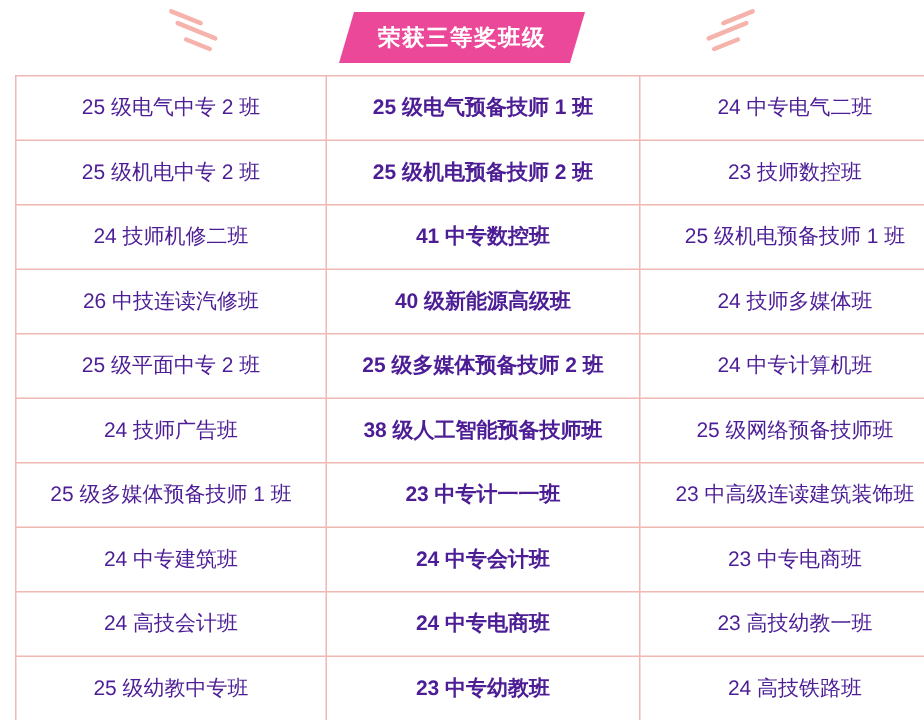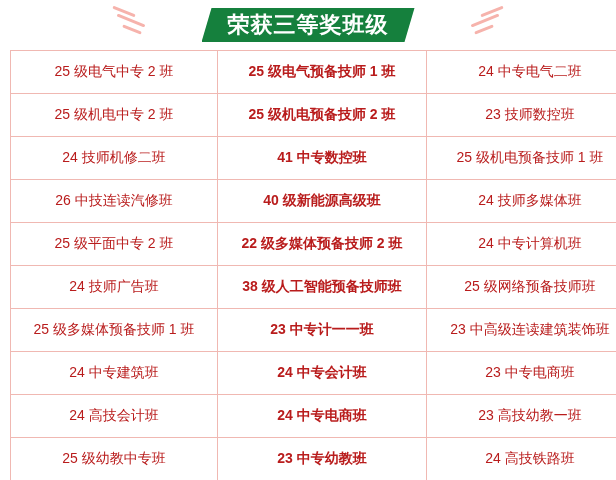--- a/index.html
+++ b/index.html
@@ -29,23 +29,23 @@
     align-items: center;
     justify-content: center;
   }
   .banner {
     position: relative;
     display: inline-flex;
     align-items: center;
     justify-content: center;
     height: 34px;
     padding: 0 26px;
-    background: #15803d;
+    background: #ec4899;
     color: #ffffff;
-    font-size: 22px;
+    font-size: 15px;
     font-weight: bold;
     letter-spacing: 1px;
     clip-path: polygon(10px 0, 100% 0, calc(100% - 10px) 100%, 0 100%);
   }
   .banner-deco {
     position: absolute;
     top: 6px;
     width: 46px;
     height: 30px;
   }
@@ -75,21 +75,21 @@
     width: 596px;
     border-collapse: collapse;
     table-layout: fixed;
   }
   table.class-table td {
     border: 1px solid #f0b8b2;
     height: 38px;
     text-align: center;
     vertical-align: middle;
     font-size: 14px;
-    color: #b91c1c;
+    color: #4c1d95;
     padding: 2px 4px;
     white-space: nowrap;
   }
   table.class-table td.col0 { width: 198px; }
   table.class-table td.col1 { width: 200px; font-weight: bold; }
   table.class-table td.col2 { width: 198px; }
 </style>
 </head>
 <body>
 
@@ -127,21 +127,21 @@
           <td class="col1">41 中专数控班</td>
           <td class="col2">25 级机电预备技师 1 班</td>
         </tr>
         <tr>
           <td class="col0">26 中技连读汽修班</td>
           <td class="col1">40 级新能源高级班</td>
           <td class="col2">24 技师多媒体班</td>
         </tr>
         <tr>
           <td class="col0">25 级平面中专 2 班</td>
-          <td class="col1">22 级多媒体预备技师 2 班</td>
+          <td class="col1">25 级多媒体预备技师 2 班</td>
           <td class="col2">24 中专计算机班</td>
         </tr>
         <tr>
           <td class="col0">24 技师广告班</td>
           <td class="col1">38 级人工智能预备技师班</td>
           <td class="col2">25 级网络预备技师班</td>
         </tr>
         <tr>
           <td class="col0">25 级多媒体预备技师 1 班</td>
           <td class="col1">23 中专计一一班</td>

